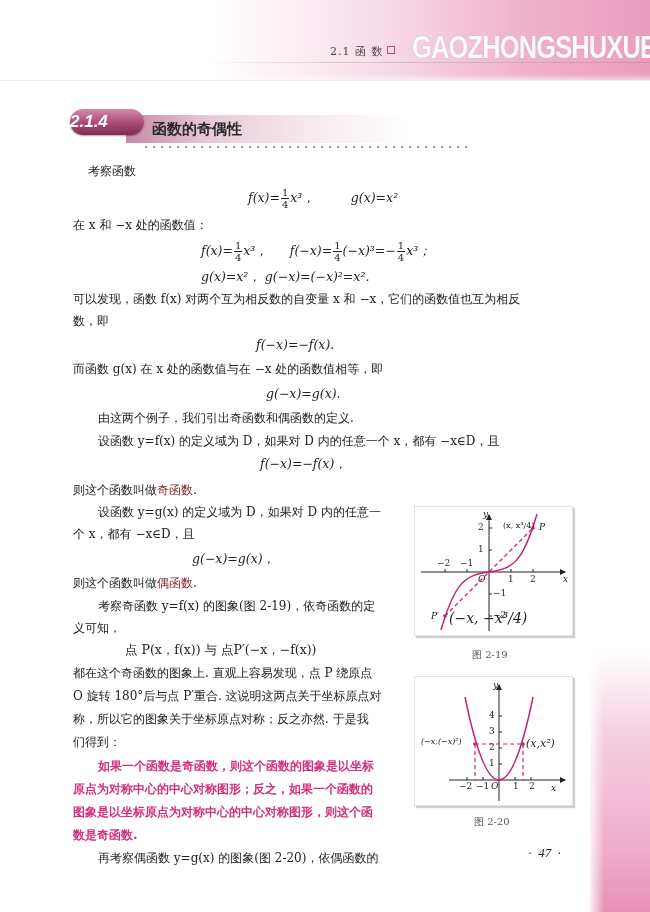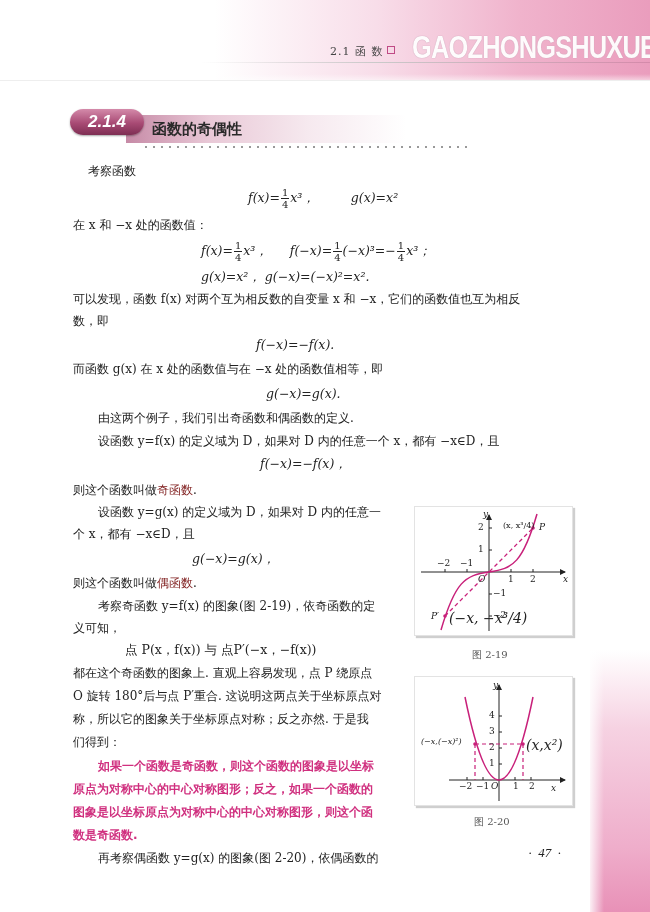--- a/index.html
+++ b/index.html
@@ -48,21 +48,21 @@
   .section-head { position: absolute; left: 66px; top: 106px; width: 340px; height: 44px; }
   .section-bar {
     position: absolute; left: 60px; top: 9px; width: 280px; height: 28px;
     background: linear-gradient(90deg, #c68aa6 0%, #e9c9d7 30%, #f6e9ef 65%, rgba(255,255,255,0) 100%);
   }
   .section-badge {
     position: absolute; left: 4px; top: 3px; width: 74px; height: 26px; border-radius: 13px;
     background: linear-gradient(180deg, #d48aaa 0%, #a84a74 55%, #7e2e53 100%);
     box-shadow: 0 1px 2px rgba(0,0,0,0.35);
     color: #fff; font-family: "Liberation Sans", sans-serif; font-weight: bold; font-style: italic;
-    font-size: 17px; line-height: 26px; text-align: center;
+    font-size: 17px; line-height: 26px; text-align: left;
   }
   .section-title {
     position: absolute; left: 86px; top: 14px; font-size: 15px; font-weight: bold; color: #2a2a2a;
     font-family: Liberation Serif, serif;
   }
   .section-dots {
     position: absolute; left: 76px; top: 40px; width: 325px; height: 2px;
     background-image: radial-gradient(circle, #999 0.8px, transparent 1px);
     background-size: 8px 2px;
   }
@@ -233,20 +233,20 @@
   <span style="position:absolute; left:136px; top:106px; font-size:9px; font-style:italic;">x</span>
   <span style="position:absolute; left:76px; top:104px; font-size:9px; font-style:italic;">O</span>
   <span style="position:absolute; left:44px; top:104px; font-size:9px;">−2</span>
   <span style="position:absolute; left:61px; top:104px; font-size:9px;">−1</span>
   <span style="position:absolute; left:98px; top:104px; font-size:9px;">1</span>
   <span style="position:absolute; left:114px; top:104px; font-size:9px;">2</span>
   <span style="position:absolute; left:74px; top:33px; font-size:9px;">4</span>
   <span style="position:absolute; left:74px; top:49px; font-size:9px;">3</span>
   <span style="position:absolute; left:74px; top:65px; font-size:9px;">2</span>
   <span style="position:absolute; left:74px; top:81px; font-size:9px;">1</span>
-  <span style="position:absolute; left:111px; top:60px; font-size:14px; font-style:italic;">(x,x²)</span>
+  <span style="position:absolute; left:111px; top:60px; font-size:11px; font-style:italic;">(x,x²)</span>
   <span style="position:absolute; left:6px; top:60px; font-size:8px; font-style:italic;">(−x,(−x)²)</span>
 </div>
 <div class="figcap" style="left:474px; top:815px;">图 2-20</div>
 
 <div class="page-num">
   <span style="font-style:normal; margin-right:6px;">·</span><span>47</span><span style="font-style:normal; margin-left:6px;">·</span>
 </div>
 
 </body></html>

